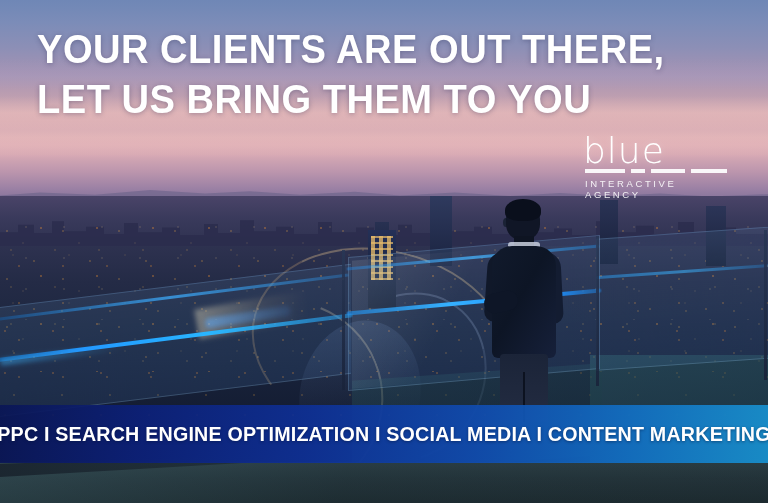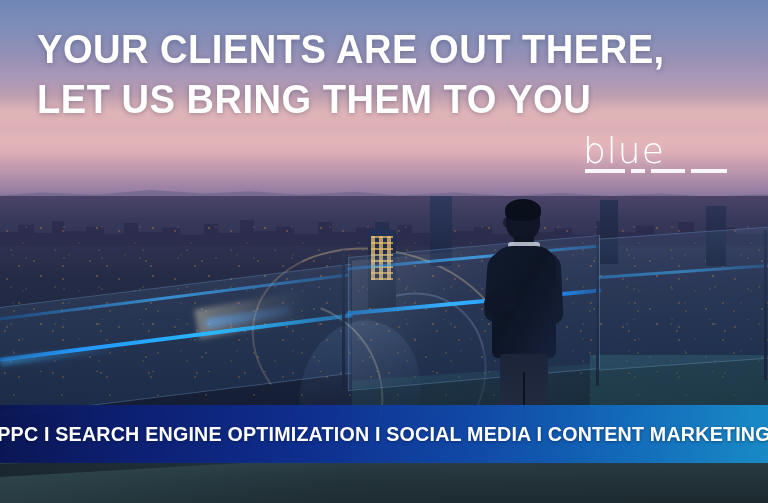--- a/index.html
+++ b/index.html
@@ -431,20 +431,21 @@
   </div>
 
   <div class="logo">
     <div class="logo-word">blue</div>
     <div class="logo-bars">
       <i class="lb1"></i>
       <i class="lb2"></i>
       <i class="lb3"></i>
       <i class="lb4"></i>
     </div>
+    <div class="logo-tag">INTERACTIVE AGENCY</div>
   </div>
 
   <div class="deck"></div>
   <div class="deck-sheen"></div>
   <div class="deck-rail"></div>
 
   <div class="banner"></div>
   <div class="banner-text">PPC I SEARCH ENGINE OPTIMIZATION I SOCIAL MEDIA I CONTENT MARKETING</div>
 
 </div>

